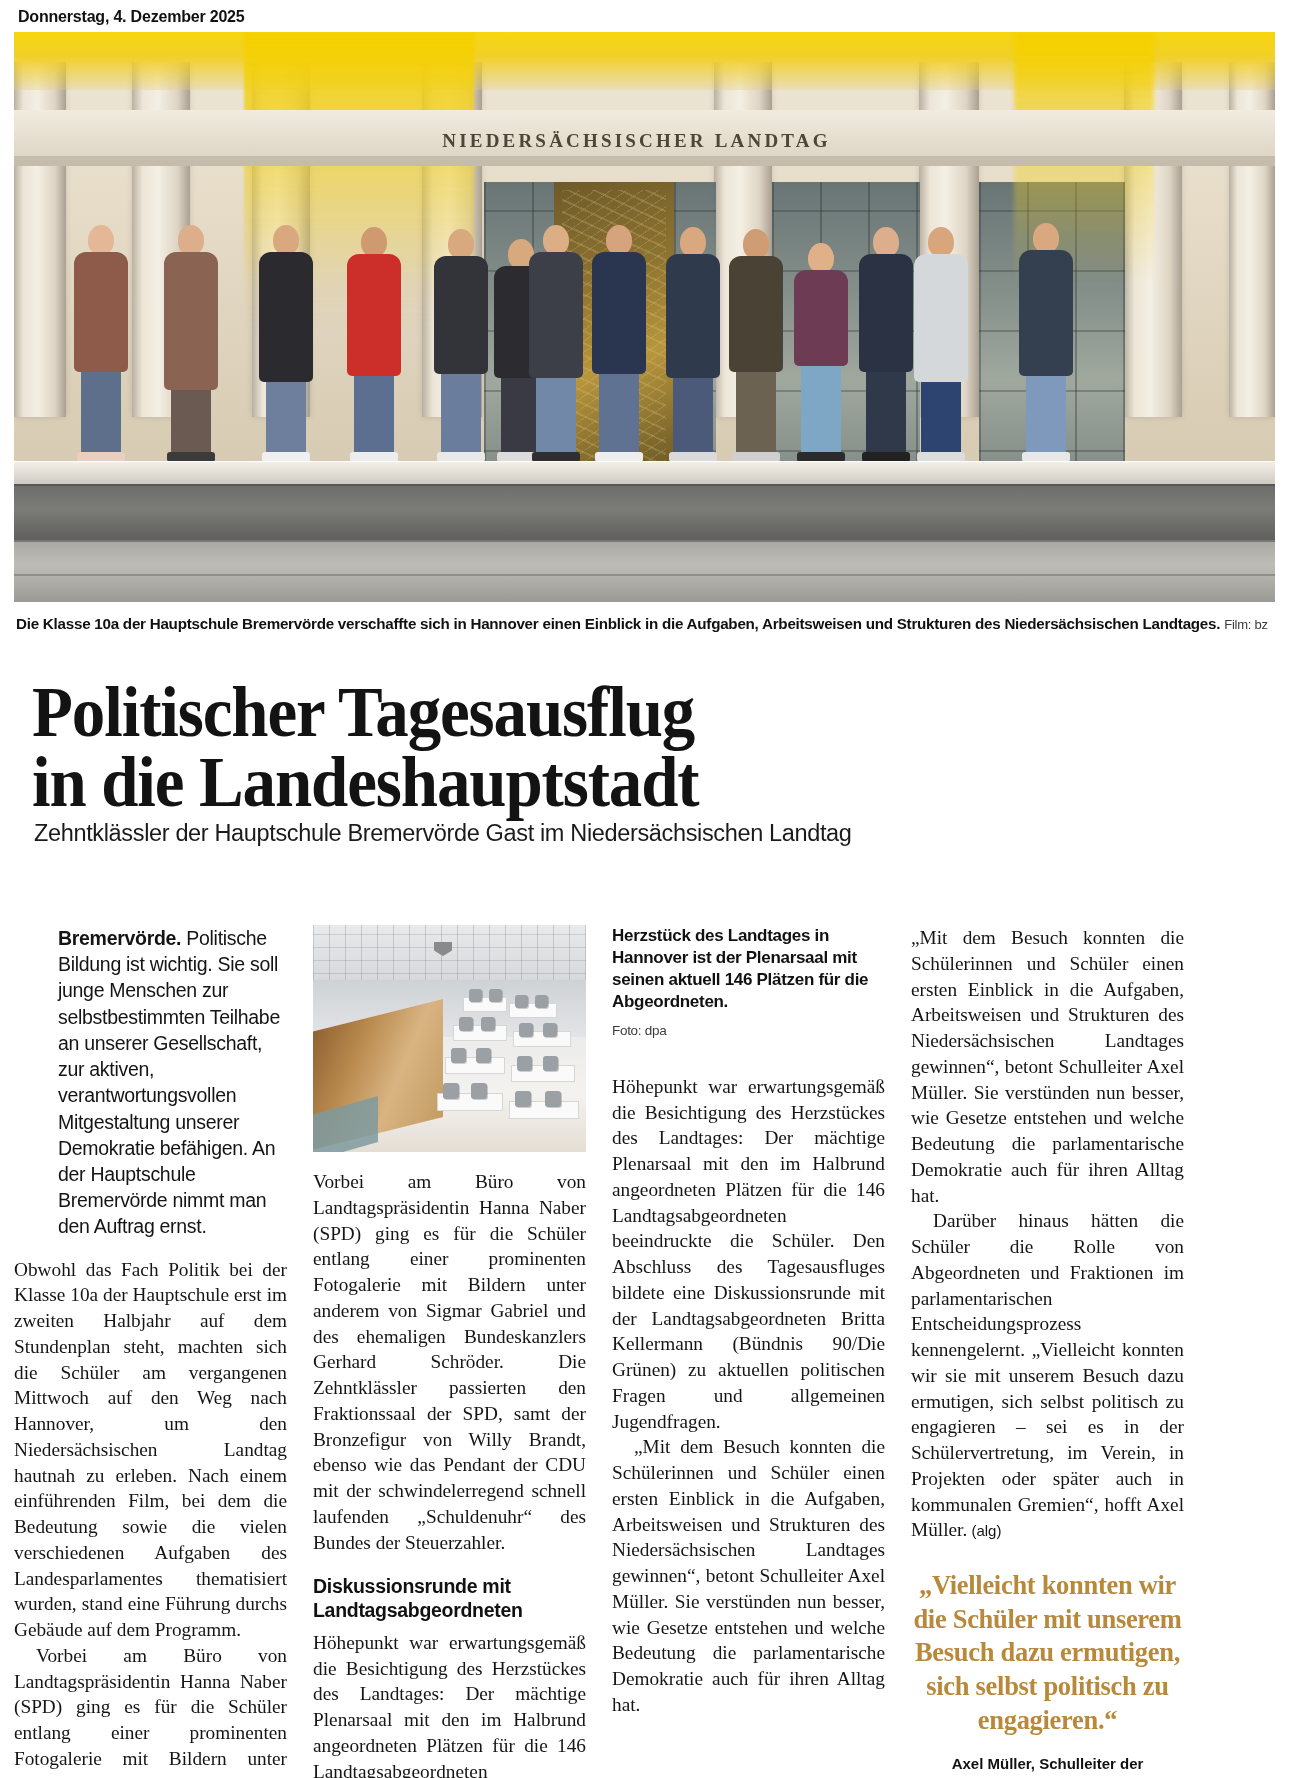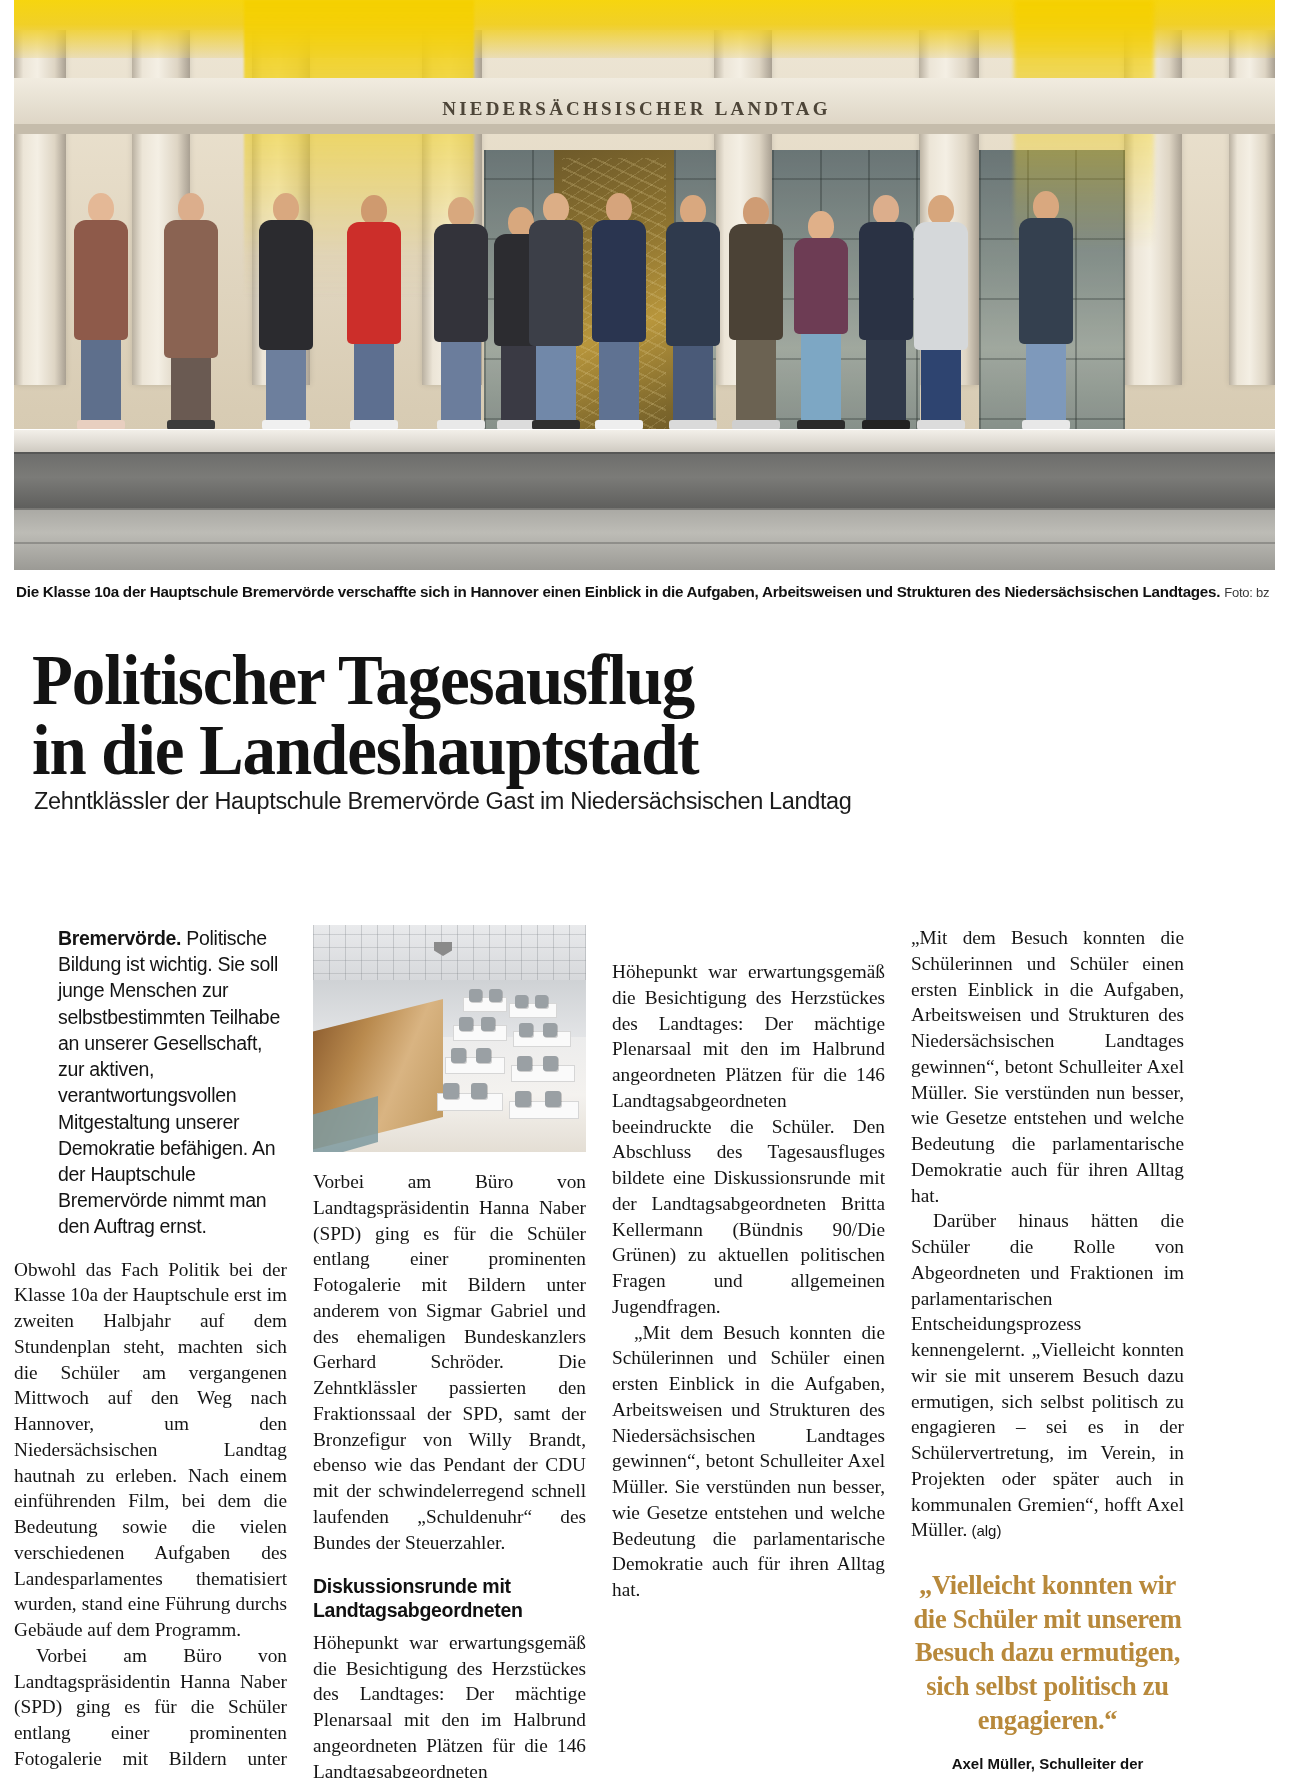--- a/index.html
+++ b/index.html
@@ -238,20 +238,21 @@
     line-height:1.3;
     color:#111;
     margin-top:17px;
   }
 </style>
 </head>
 <body>
 
 <div class="page">
 
+  <div class="dateline">Donnerstag, 4. Dezember 2025</div>
 
   <div class="hero">
     <div class="hero-sky"></div>
 
     <div class="col" style="left:0px;width:52px;"></div>
     <div class="col" style="left:118px;width:58px;"></div>
     <div class="col" style="left:238px;width:58px;"></div>
     <div class="col" style="left:408px;width:60px;"></div>
     <div class="col" style="left:700px;width:58px;"></div>
     <div class="col" style="left:905px;width:60px;"></div>
@@ -364,21 +365,21 @@
       <div class="step-line" style="top:0;"></div>
     </div>
     <div class="step-mid">
       <div class="step-line" style="top:0;"></div>
       <div class="step-line" style="top:34px;background:rgba(60,60,60,.3);"></div>
     </div>
   </div>
 
   <div class="photo-caption">
     <span>Die Klasse 10a der Hauptschule Bremervörde verschaffte sich in Hannover einen Einblick in die Aufgaben, Arbeitsweisen und Strukturen des Niedersächsischen Landtages.</span>
-    <span class="credit">Foto: bz</span>
+    <span class="credit">Film: bz</span>
   </div>
 
   <h1 class="headline">
     <span>Politischer Tagesausflug</span><br>
     <span>in die Landeshauptstadt</span>
   </h1>
   <div class="subhead">Zehntklässler der Hauptschule Bremervörde Gast im Niedersächsischen Landtag</div>
 
   <div class="cols">
 
@@ -432,20 +433,24 @@
       <div class="subsec">
         <span>Diskussionsrunde mit</span><br>
         <span>Landtagsabgeordneten</span>
       </div>
       <div class="body-text">
         <p>Höhepunkt war erwartungsgemäß die Besichtigung des Herzstückes des Landtages: Der mächtige Plenarsaal mit den im Halbrund angeordneten Plätzen für die 146 Landtagsabgeordneten beeindruckte die Schüler. Den Abschluss des Tagesausfluges bildete eine Diskussionsrunde mit der Landtagsabgeordneten Britta Kellermann (Bündnis 90/Die Grünen) zu aktuellen politischen Fragen und allgemeinen Jugendfragen.</p>
       </div>
     </div>
 
     <div class="col-inner">
+      <div class="side-caption">
+        <span>Herzstück des Landtages in Hannover ist der Plenarsaal mit seinen aktuell 146 Plätzen für die Abgeordneten.</span>
+        <span class="credit">Foto: dpa</span>
+      </div>
       <div class="spacer-para" style="height:34px;"></div>
       <div class="body-text">
         <p>Höhepunkt war erwartungsgemäß die Besichtigung des Herzstückes des Landtages: Der mächtige Plenarsaal mit den im Halbrund angeordneten Plätzen für die 146 Landtagsabgeordneten beeindruckte die Schüler. Den Abschluss des Tagesausfluges bildete eine Diskussionsrunde mit der Landtagsabgeordneten Britta Kellermann (Bündnis 90/Die Grünen) zu aktuellen politischen Fragen und allgemeinen Jugendfragen.</p>
         <p class="indent">„Mit dem Besuch konnten die Schülerinnen und Schüler einen ersten Einblick in die Aufgaben, Arbeitsweisen und Strukturen des Niedersächsischen Landtages gewinnen“, betont Schulleiter Axel Müller. Sie verstünden nun besser, wie Gesetze entstehen und welche Bedeutung die parlamentarische Demokratie auch für ihren Alltag hat.</p>
       </div>
     </div>
 
     <div class="col-inner">
       <div class="body-text">
         <p>„Mit dem Besuch konnten die Schülerinnen und Schüler einen ersten Einblick in die Aufgaben, Arbeitsweisen und Strukturen des Niedersächsischen Landtages gewinnen“, betont Schulleiter Axel Müller. Sie verstünden nun besser, wie Gesetze entstehen und welche Bedeutung die parlamentarische Demokratie auch für ihren Alltag hat.</p>

